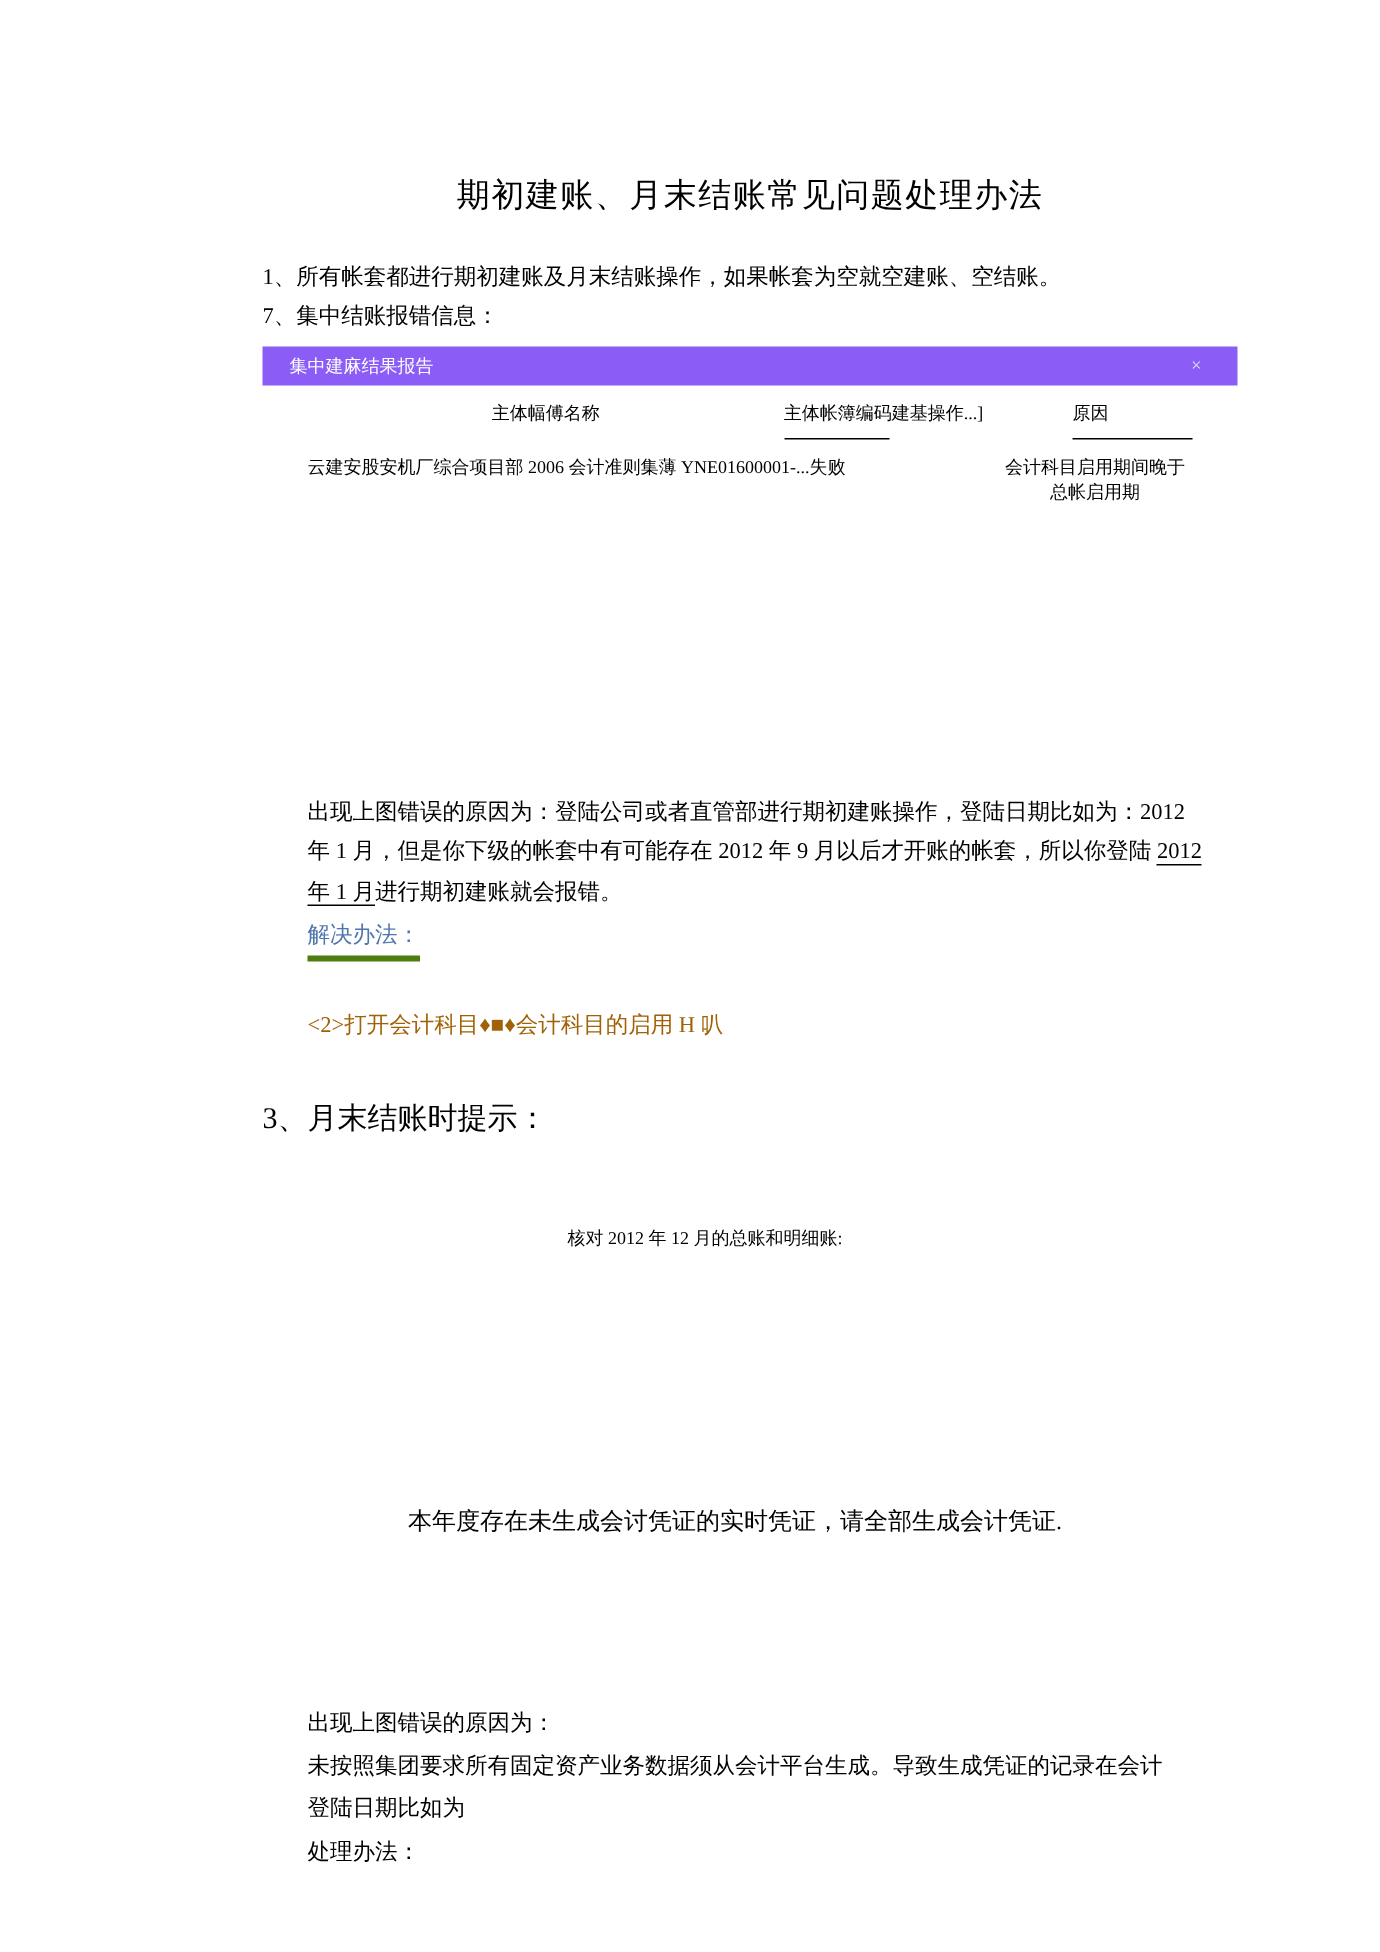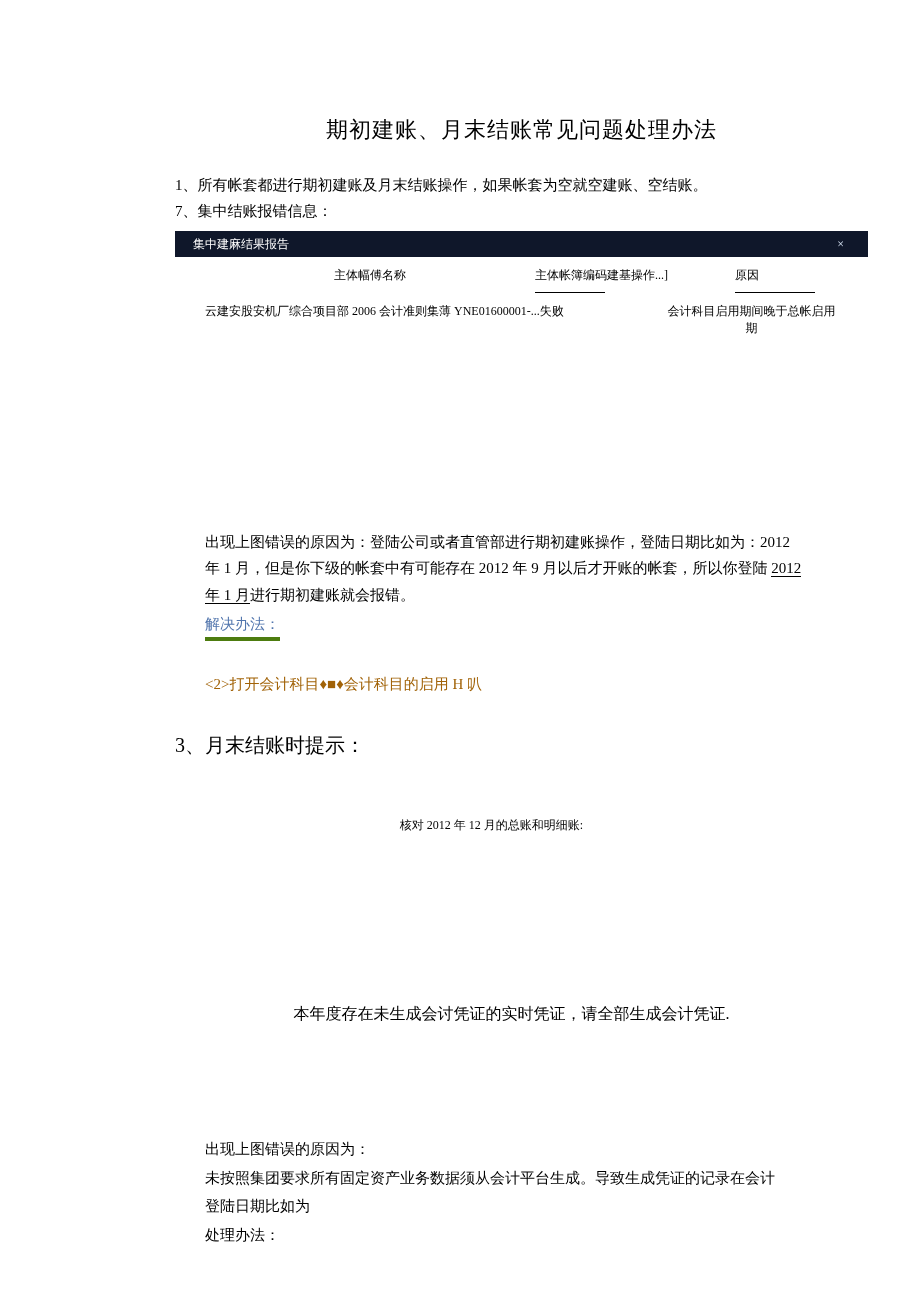--- a/index.html
+++ b/index.html
@@ -8,40 +8,40 @@
       box-sizing: border-box;
     }
     body {
       font-family: "SimSun", "宋体", serif;
       background: #ffffff;
       width: 920px;
       min-height: 1301px;
       padding: 0;
     }
     .page {
-      padding: 115px 52px 0 175px;
+      padding: 115px 95px 0 175px;
     }
     .title {
       font-size: 22px;
       text-align: center;
       margin-bottom: 28px;
       font-weight: normal;
       letter-spacing: 1px;
     }
     .list-item {
       font-size: 15px;
       line-height: 1.6;
       margin-bottom: 2px;
     }
     .dialog-box {
       margin-top: 8px;
       margin-bottom: 180px;
     }
     .dialog-header {
-      background: #0f172a;
+      background: #8b5cf6;
       color: #ffffff;
       font-size: 12px;
       padding: 6px 18px;
       position: relative;
       height: 26px;
       display: flex;
       align-items: center;
       text-align: right;
     }
     .dialog-close {

